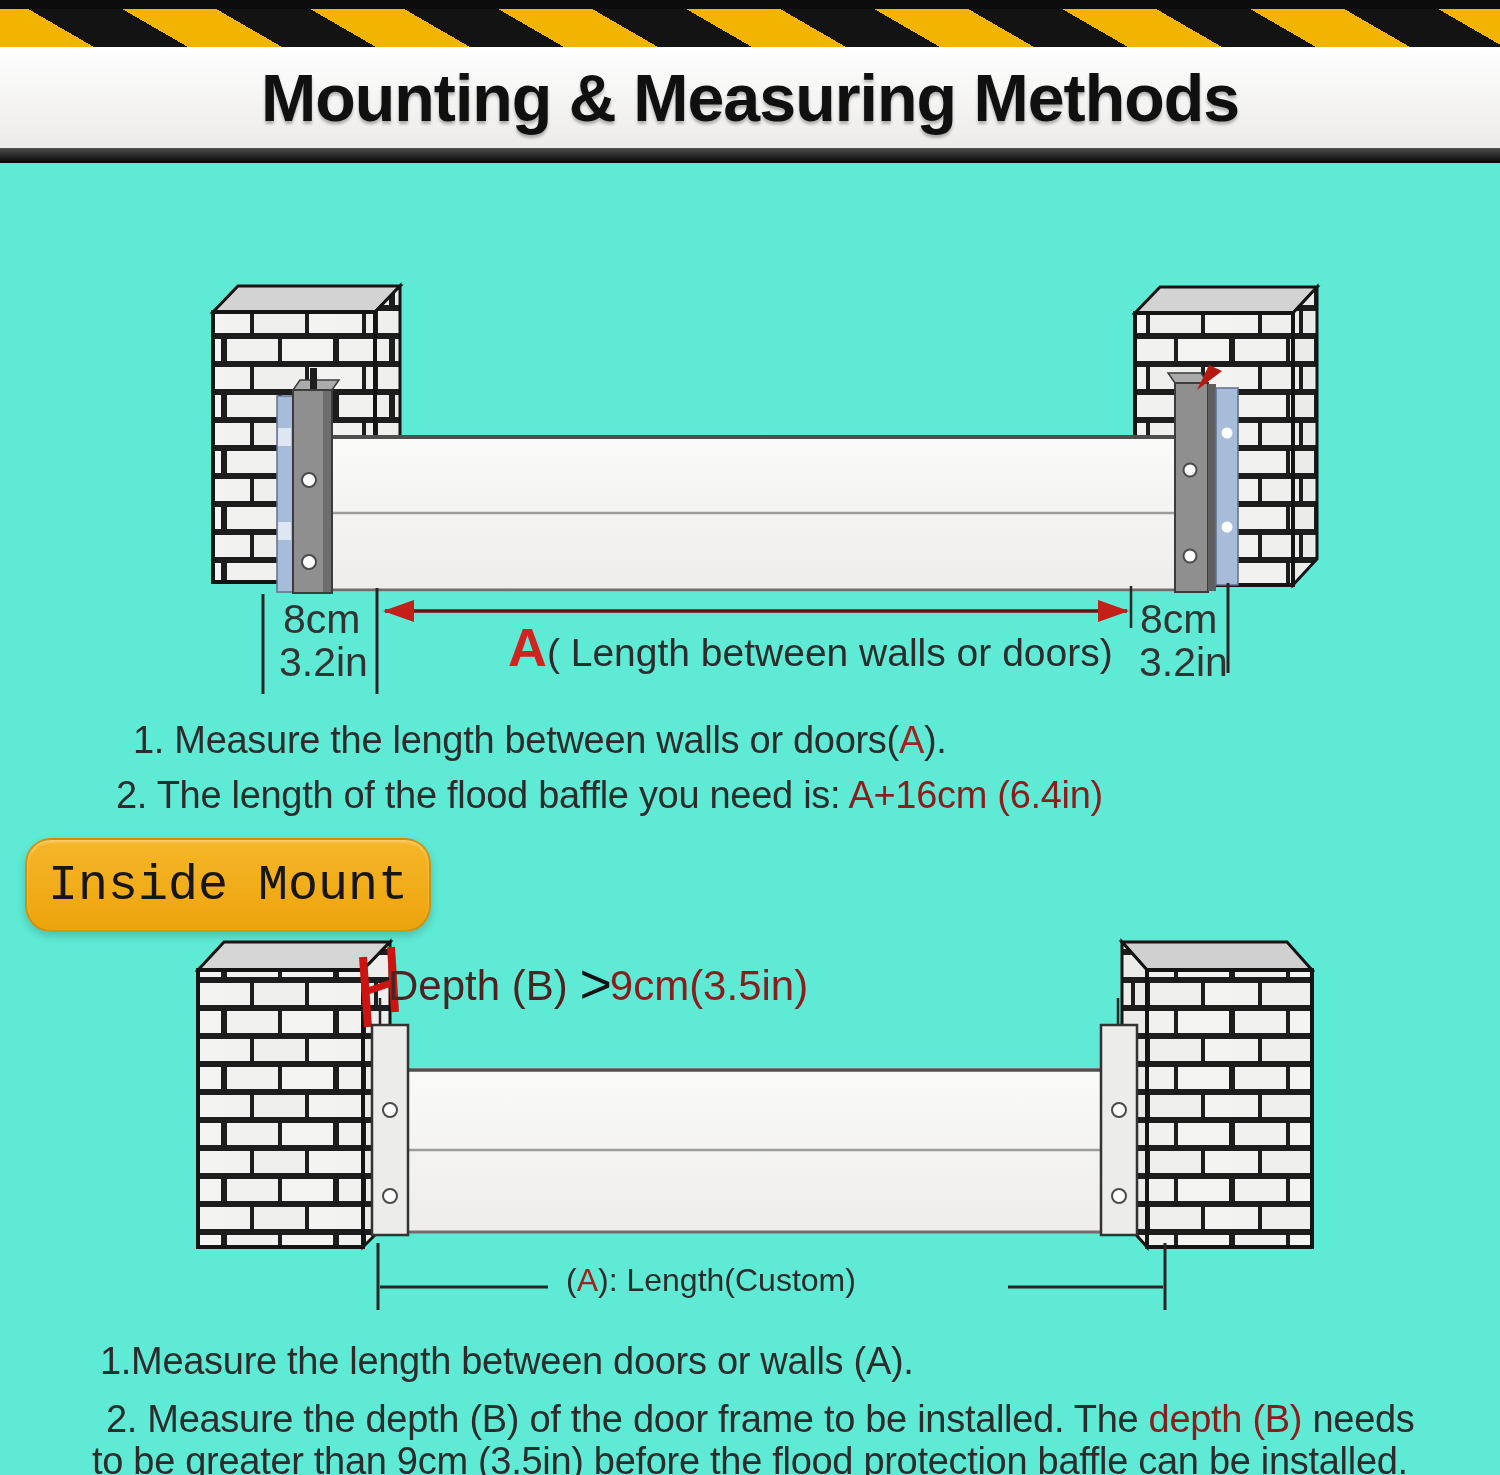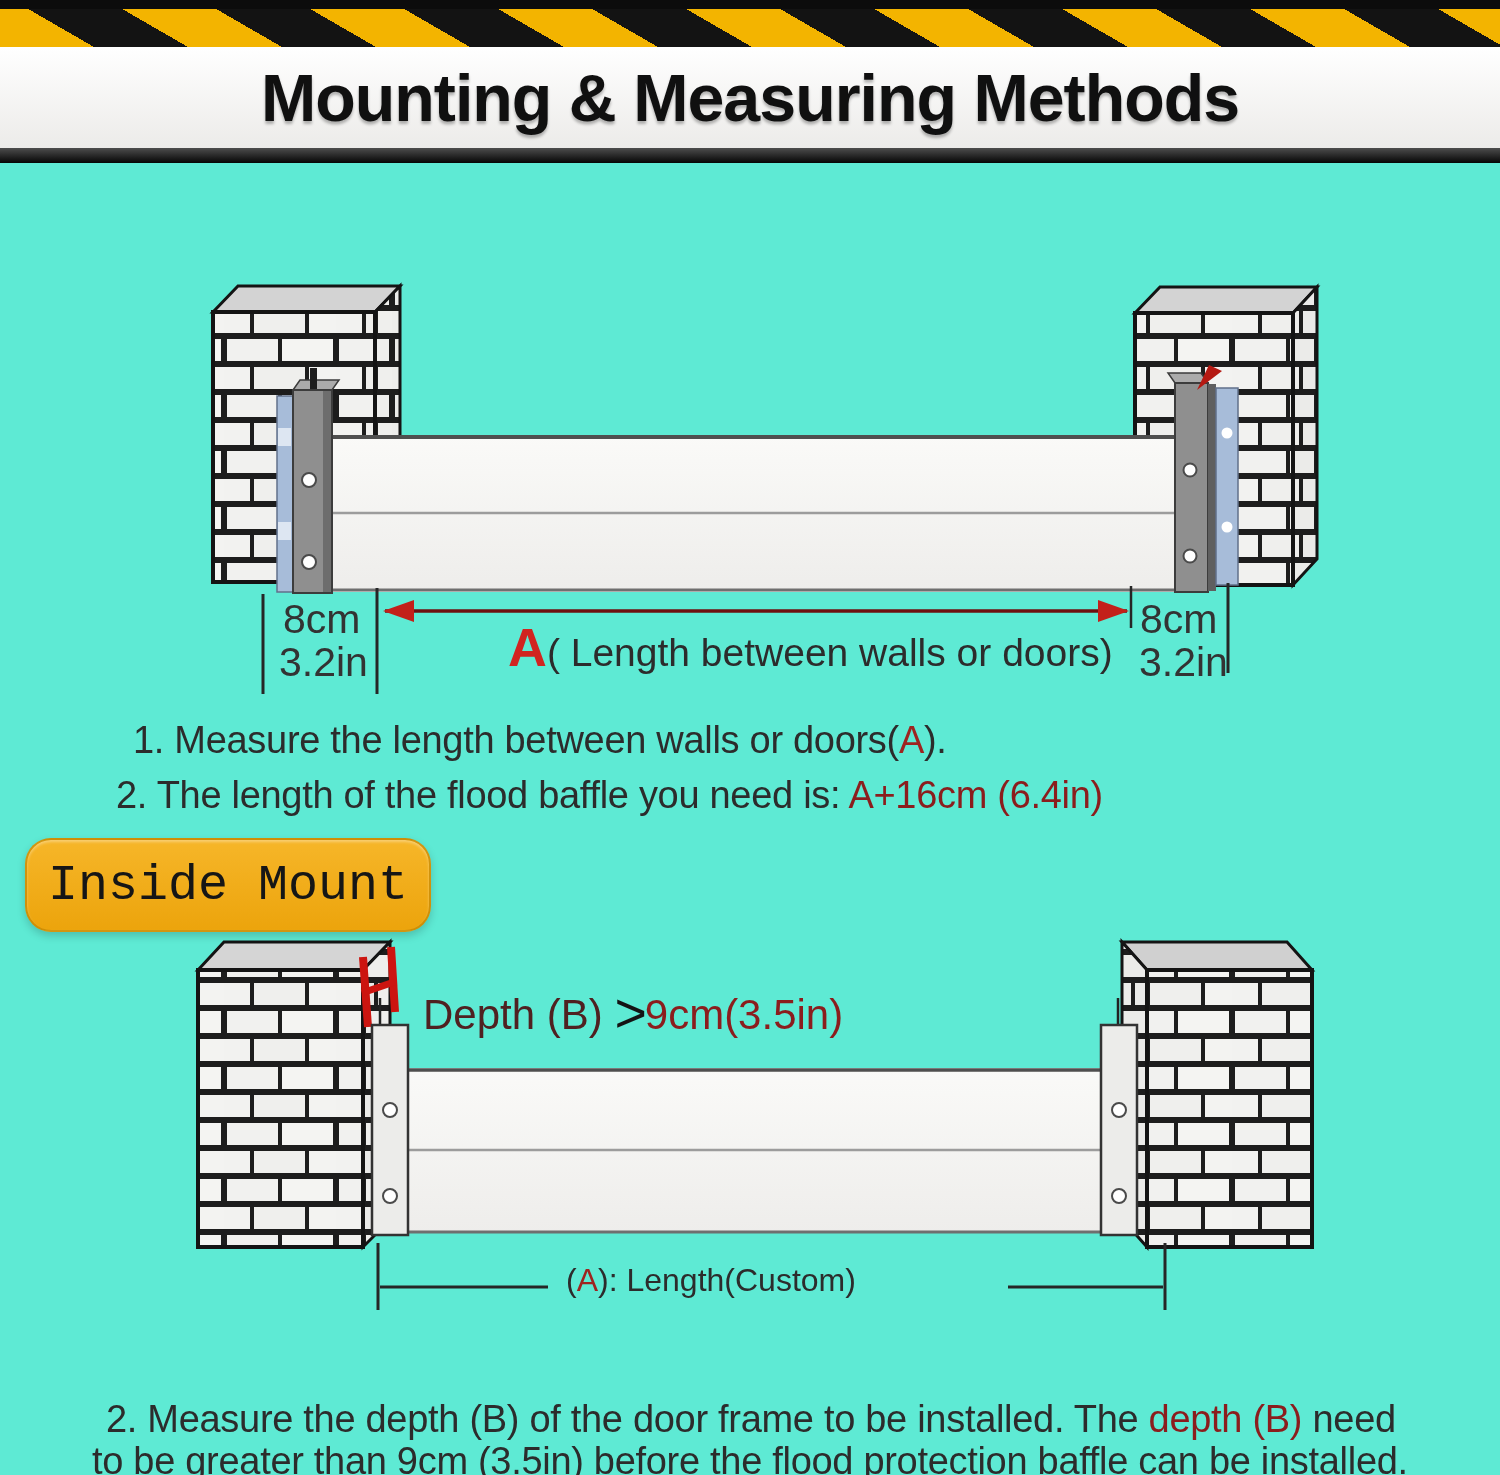--- a/index.html
+++ b/index.html
@@ -27,21 +27,21 @@
   
   .scene{position:absolute;left:0;top:0;width:1500px;height:1475px;}
   
   .lbl{position:absolute;white-space:nowrap;color:#303030;}
   .dim{font-size:41px;color:#333;}
   .lbl-dim-left-cm{left:283px;top:596px;}
   .lbl-dim-left-in{left:279px;top:639px;}
   .lbl-dim-right-cm{left:1140px;top:596px;}
   .lbl-dim-right-in{left:1139px;top:639px;}
   .lbl-dim-a{left:508px;top:621px;font-size:39px;}
-  .lbl-depth{left:423px;top:952px;font-size:42px;margin-top:29px;}
+  .lbl-depth{left:388px;top:952px;font-size:42px;}
   .lbl-inside-a{left:566px;top:1262px;font-size:32px;}
   .step{font-size:38px;letter-spacing:-.3px;text-align:center;}
   .lbl-out-step1{left:133px;top:719px;}
   .lbl-out-step2{left:116px;top:774px;}
   .lbl-in-step1{left:100px;top:1340px;}
   .lbl-in-step2{left:106px;top:1398px;}
   .lbl-in-step3{left:92px;top:1440px;}
   
   .rt-dark{color:#2c2c2c;}
   .rt-red{color:#8b1d1d;}
@@ -200,16 +200,17 @@
   <div class="lbl dim lbl-dim-right-cm">8cm</div>
   <div class="lbl dim lbl-dim-right-in">3.2in</div>
   <div class="lbl lbl-dim-a"><span class="rt-bigA">A</span><span class="rt-dark">( Length between walls or doors)</span></div>
 
   <div class="lbl step lbl-out-step1"><span class="rt-dark">1. Measure the length between walls or doors(</span><span class="rt-redA">A</span><span class="rt-dark">).</span></div>
   <div class="lbl step lbl-out-step2"><span class="rt-dark">2. The length of the flood baffle you need is: </span><span class="rt-red">A+16cm (6.4in)</span></div>
 
   <div class="lbl lbl-depth"><span class="rt-maroon">Depth (B) </span><span class="rt-gt">&gt;</span><span class="rt-red">9cm(3.5in)</span></div>
   <div class="lbl lbl-inside-a"><span class="rt-dark">(</span><span class="rt-redA">A</span><span class="rt-dark">): Length(Custom)</span></div>
 
-  <div class="lbl step lbl-in-step2"><span class="rt-dark">2. Measure the depth (B) of the door frame to be installed. The </span><span class="rt-red">depth (B)</span><span class="rt-dark"> need</span></div>
+  <div class="lbl step lbl-in-step1"><span class="rt-dark">1.Measure the length between doors or walls (A).</span></div>
+  <div class="lbl step lbl-in-step2"><span class="rt-dark">2. Measure the depth (B) of the door frame to be installed. The </span><span class="rt-red">depth (B)</span><span class="rt-dark"> needs</span></div>
   <div class="lbl step lbl-in-step3"><span class="rt-dark">to be greater than 9cm (3.5in) before the flood protection baffle can be installed.</span></div>
 
 </div>
 
 </body></html>

